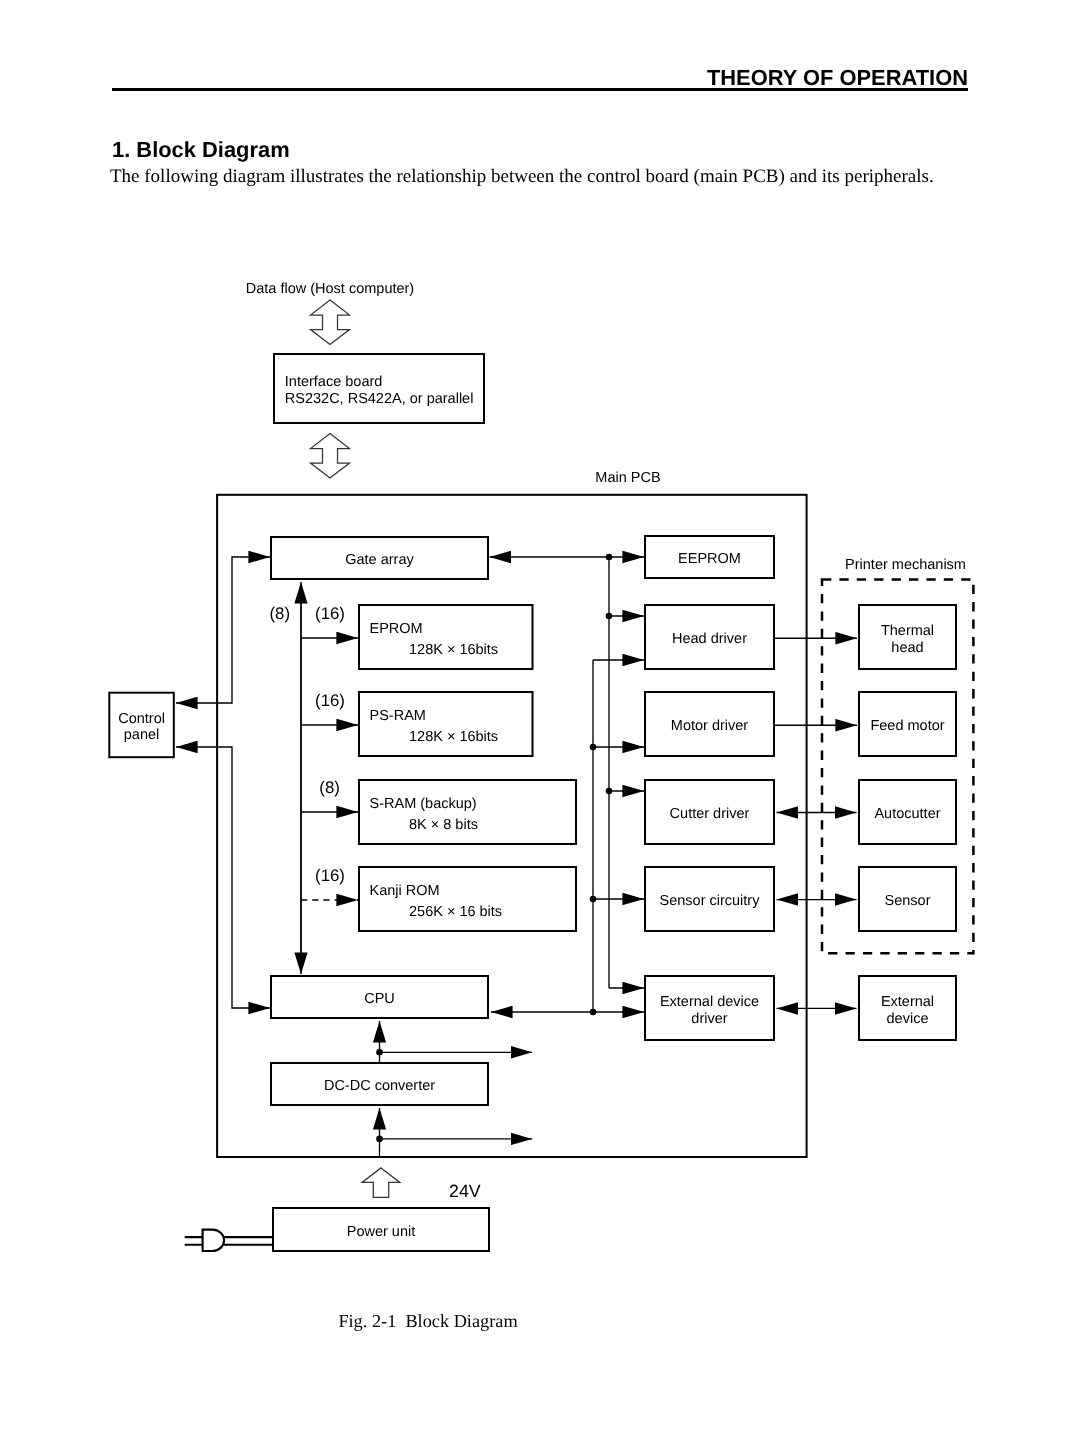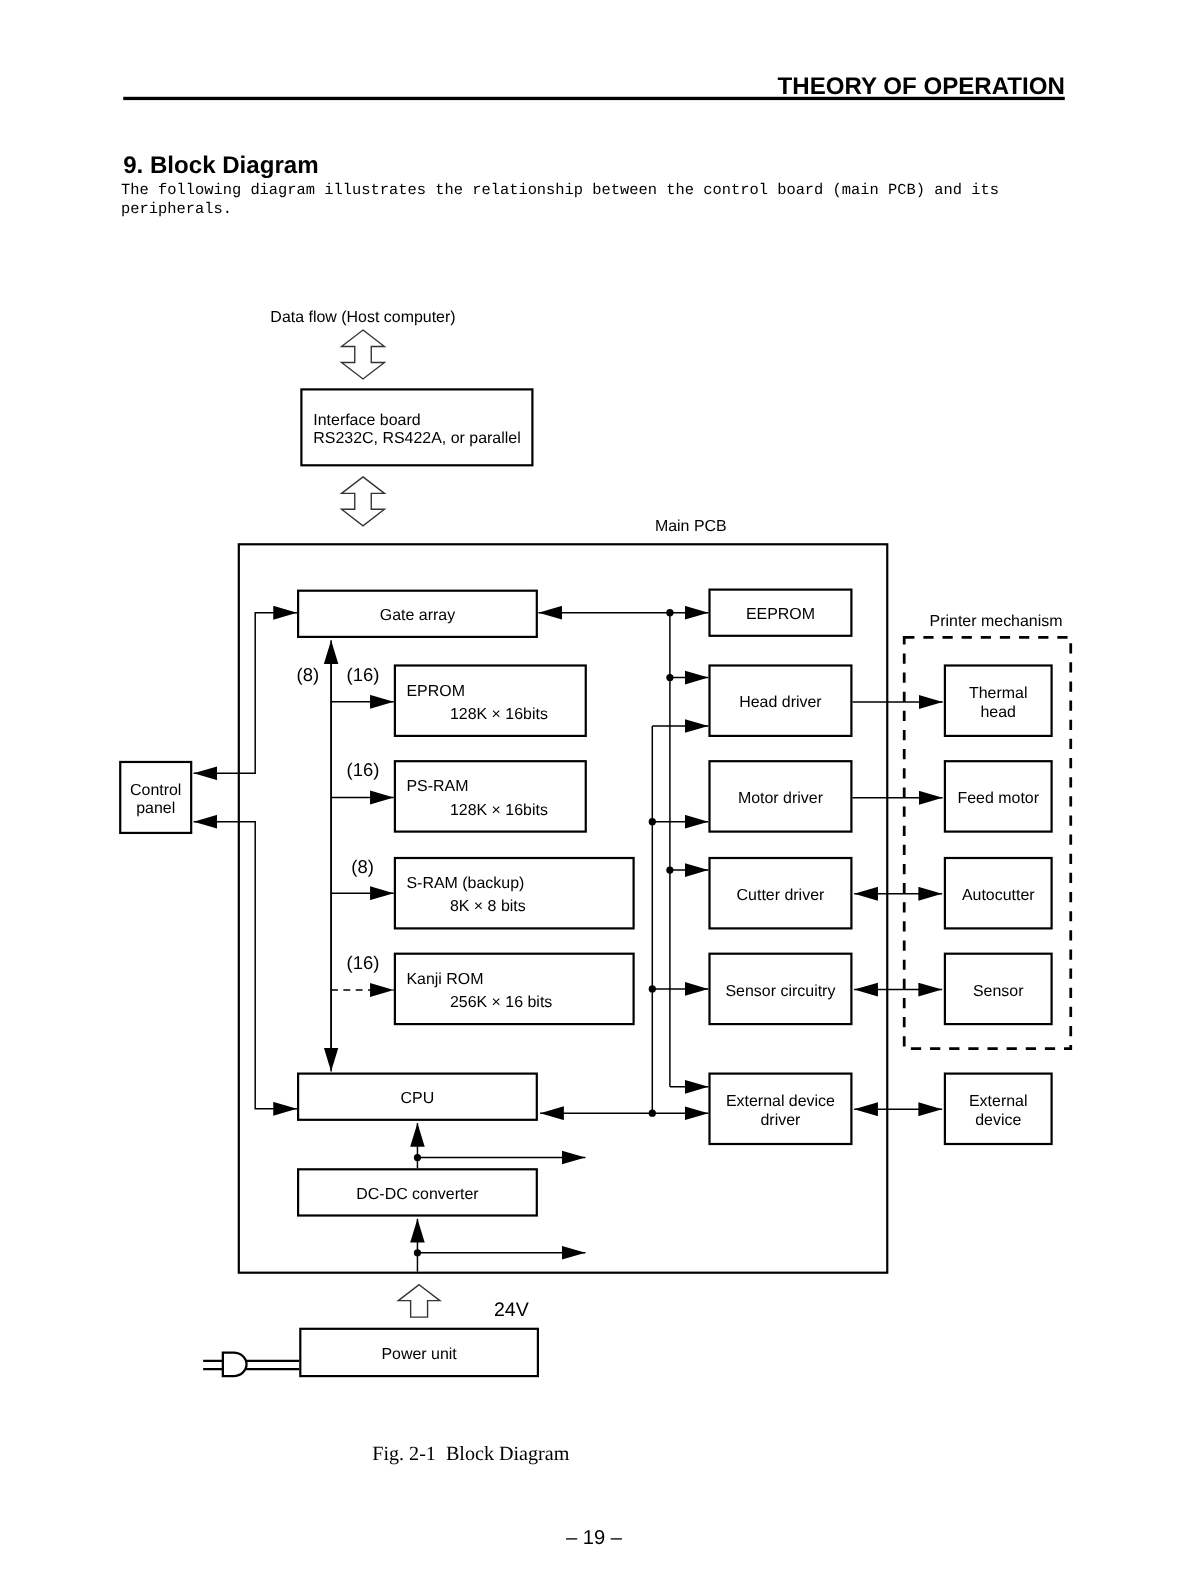--- a/index.html
+++ b/index.html
@@ -29,22 +29,22 @@
     position:absolute; left:112.4px; top:88.4px; width:855.6px; height:2.9px;
     background:#000;
   }
   #section-heading {
     position:absolute; left:112px; top:139.3px;
     font-family:"Liberation Sans", sans-serif;
     font-weight:bold; font-size:21.9px; line-height:1;
   }
   #intro-text {
     position:absolute; left:110px; top:165px; width:880px;
-    font-family:Liberation Mono, monospace;
-    font-size:14px; line-height:1.25;
+    font-family:Liberation Serif, serif;
+    font-size:19px; line-height:1.25;
   }
   #figure-caption {
     position:absolute; left:0; top:1311px; width:856px;
     text-align:center; white-space:pre;
     font-family:"Liberation Serif", serif;
     font-size:18.3px;
   }
   #page-number {
     position:absolute; left:0; top:1387px; width:1080px;
     text-align:center;
@@ -57,21 +57,21 @@
 </head>
 <body>
 
 <div class="page">
 
   <div id="doc-header">
     <span class="htext">THEORY OF OPERATION</span>
   </div>
   <div id="header-rule"></div>
 
-  <div id="section-heading">9. Block Diagram</div>
+  <div id="section-heading">1. Block Diagram</div>
   <div id="intro-text">The following diagram illustrates the relationship between the control board (main PCB) and its peripherals.</div>
 
   <div id="diagram">
   <svg width="1080" height="1439" viewBox="0 0 1080 1439" xmlns="http://www.w3.org/2000/svg">
     <defs>
       <marker id="ah" markerWidth="22" markerHeight="13" refX="21.6" refY="6.5" orient="auto" markerUnits="userSpaceOnUse">
         <path d="M0,0.2 L21.6,6.5 L0,12.8 Z" fill="#000"></path>
       </marker>
       <marker id="ahL" markerWidth="22" markerHeight="13" refX="21.6" refY="6.5" orient="auto" markerUnits="userSpaceOnUse">
         <path d="M0,0.2 L21.6,6.5 L0,12.8 Z" fill="#000"></path>
@@ -238,15 +238,14 @@
           <text x="330" y="880.5" font-size="16.8" text-anchor="middle" fill="#000">(16)</text>
           <text x="330" y="292.8" font-size="14.5" text-anchor="middle" fill="#000">Data flow (Host computer)</text>
           <text x="628" y="482.4" font-size="14.5" text-anchor="middle" fill="#000">Main PCB</text>
           <text x="905.5" y="569.2" font-size="14.5" text-anchor="middle" fill="#000">Printer mechanism</text>
           <text x="464.9" y="1196.5" font-size="17.8" text-anchor="middle" fill="#000">24V</text>
         </g>
   </svg>
   </div>
 
   <div id="figure-caption">Fig. 2-1  Block Diagram</div>
-  <div id="page-number">– 19 –</div>
 
 </div>
 
 </body></html>

